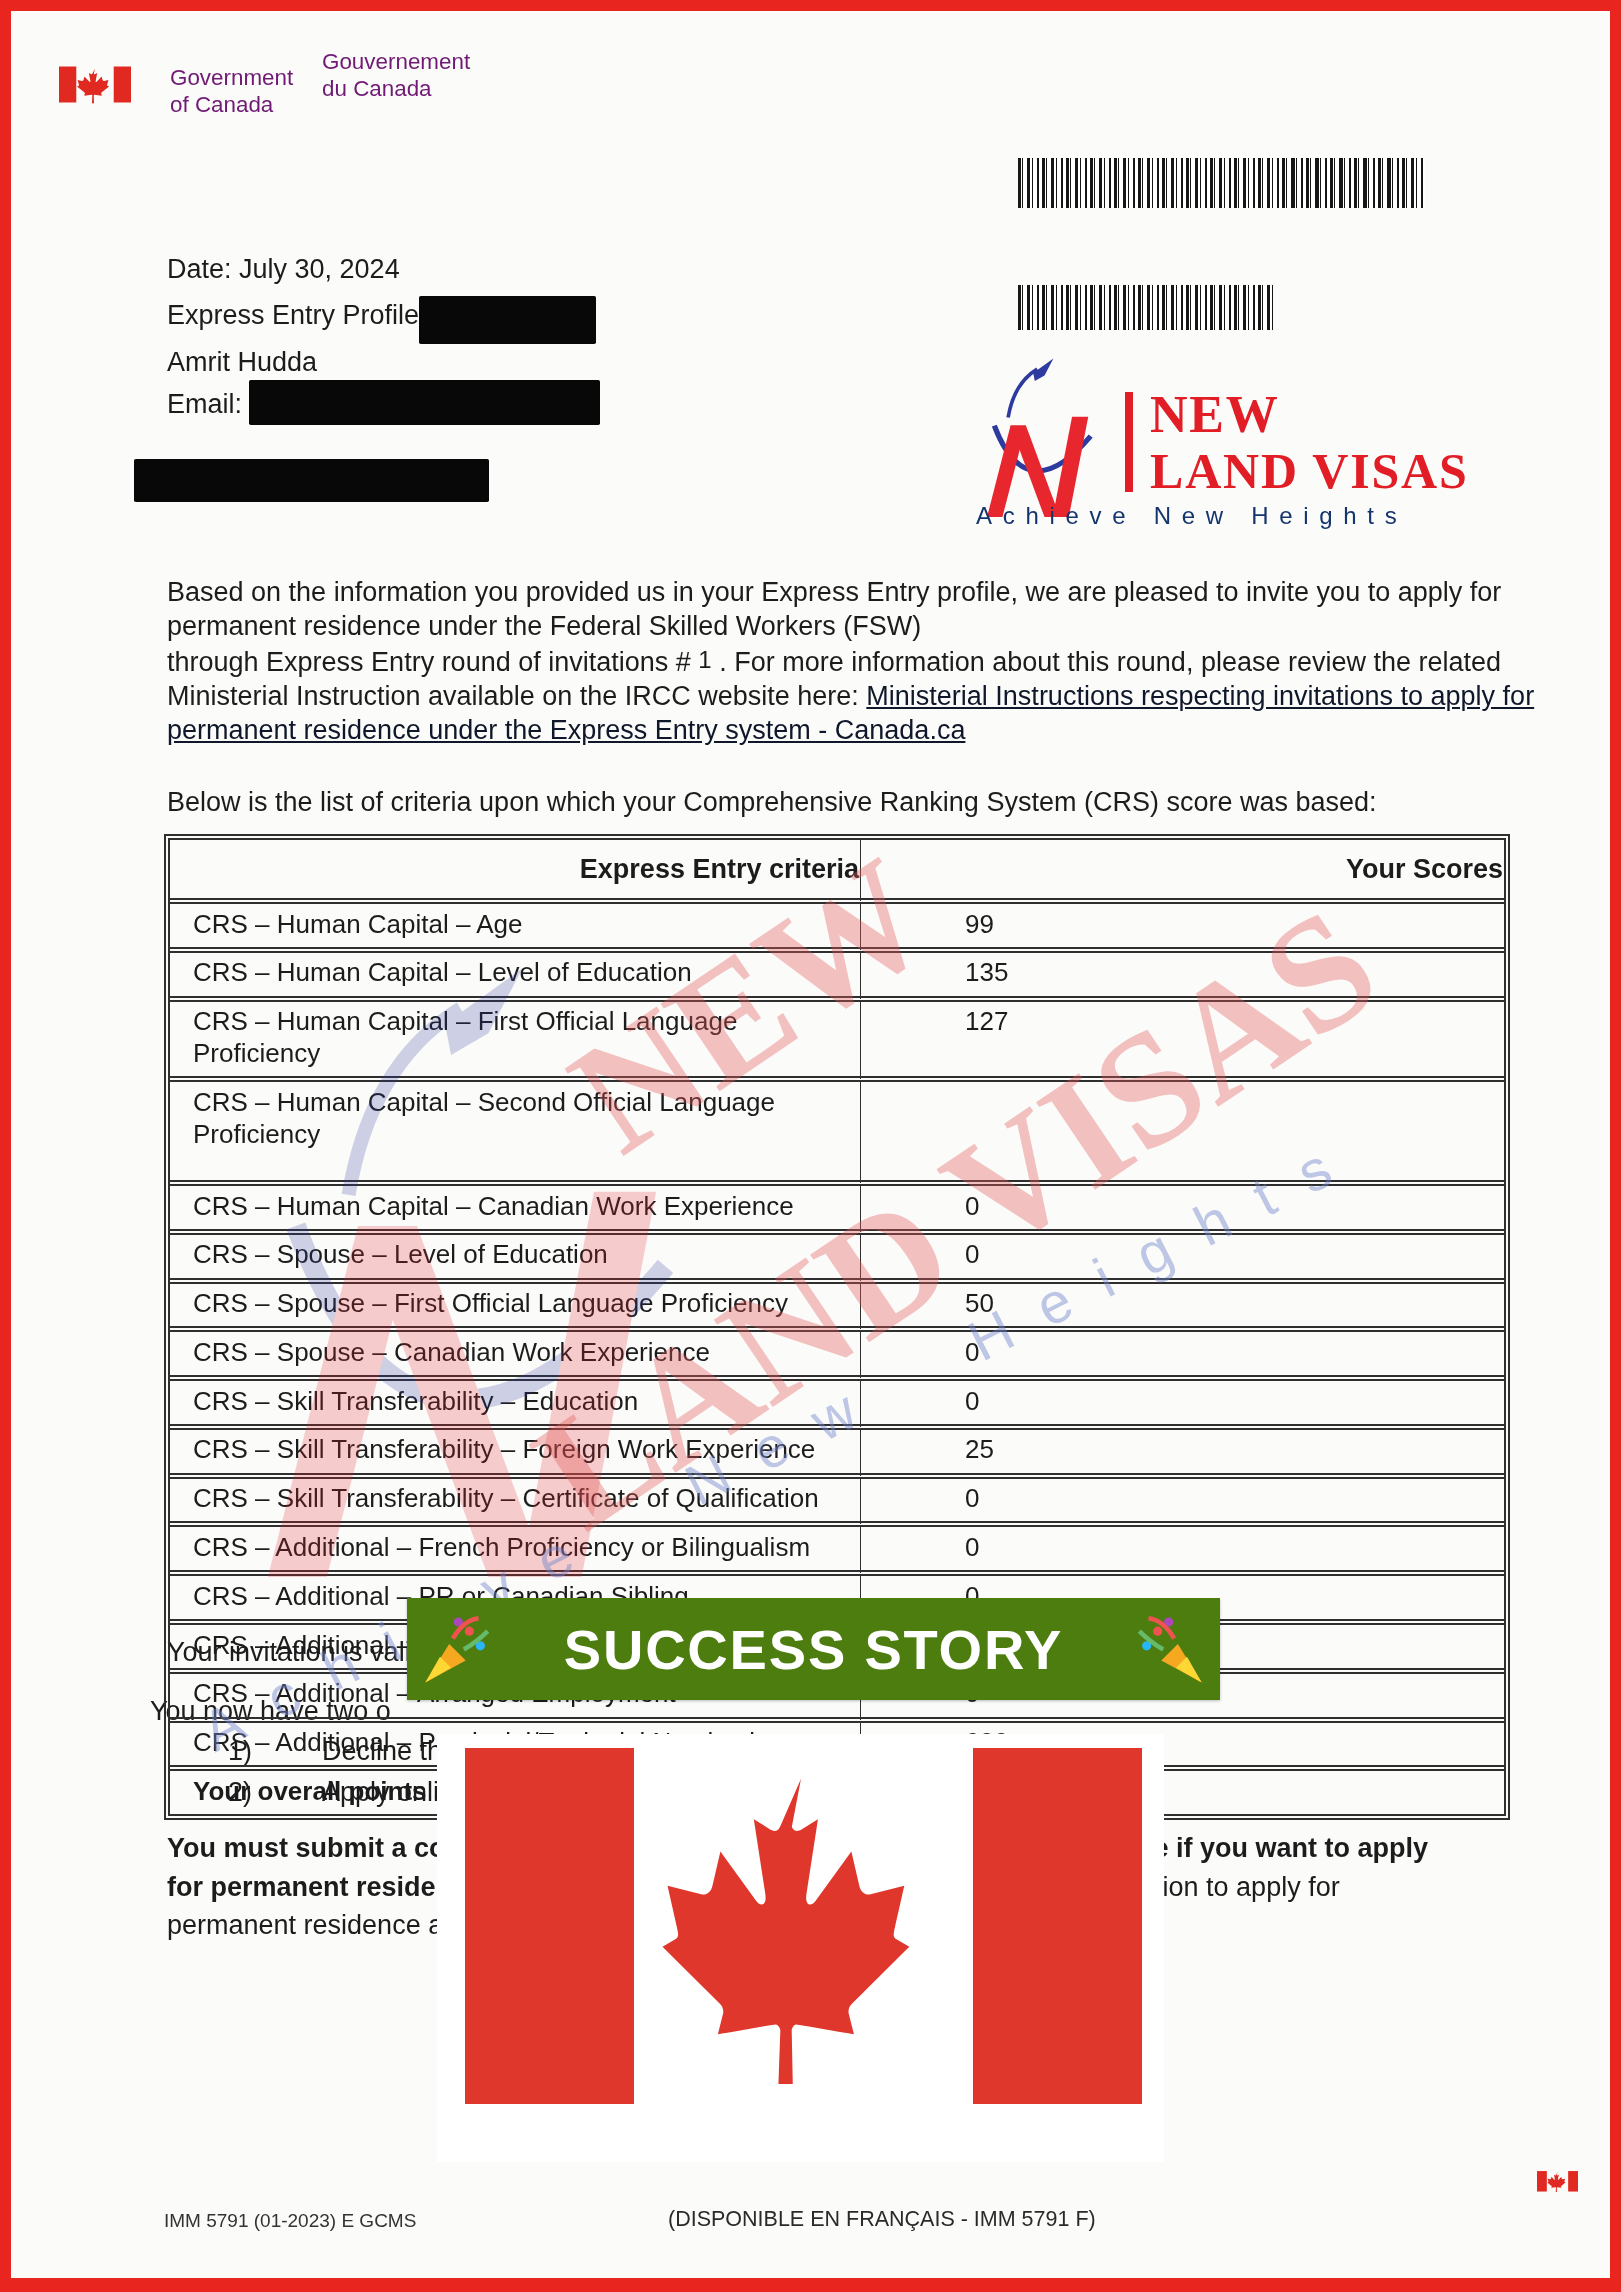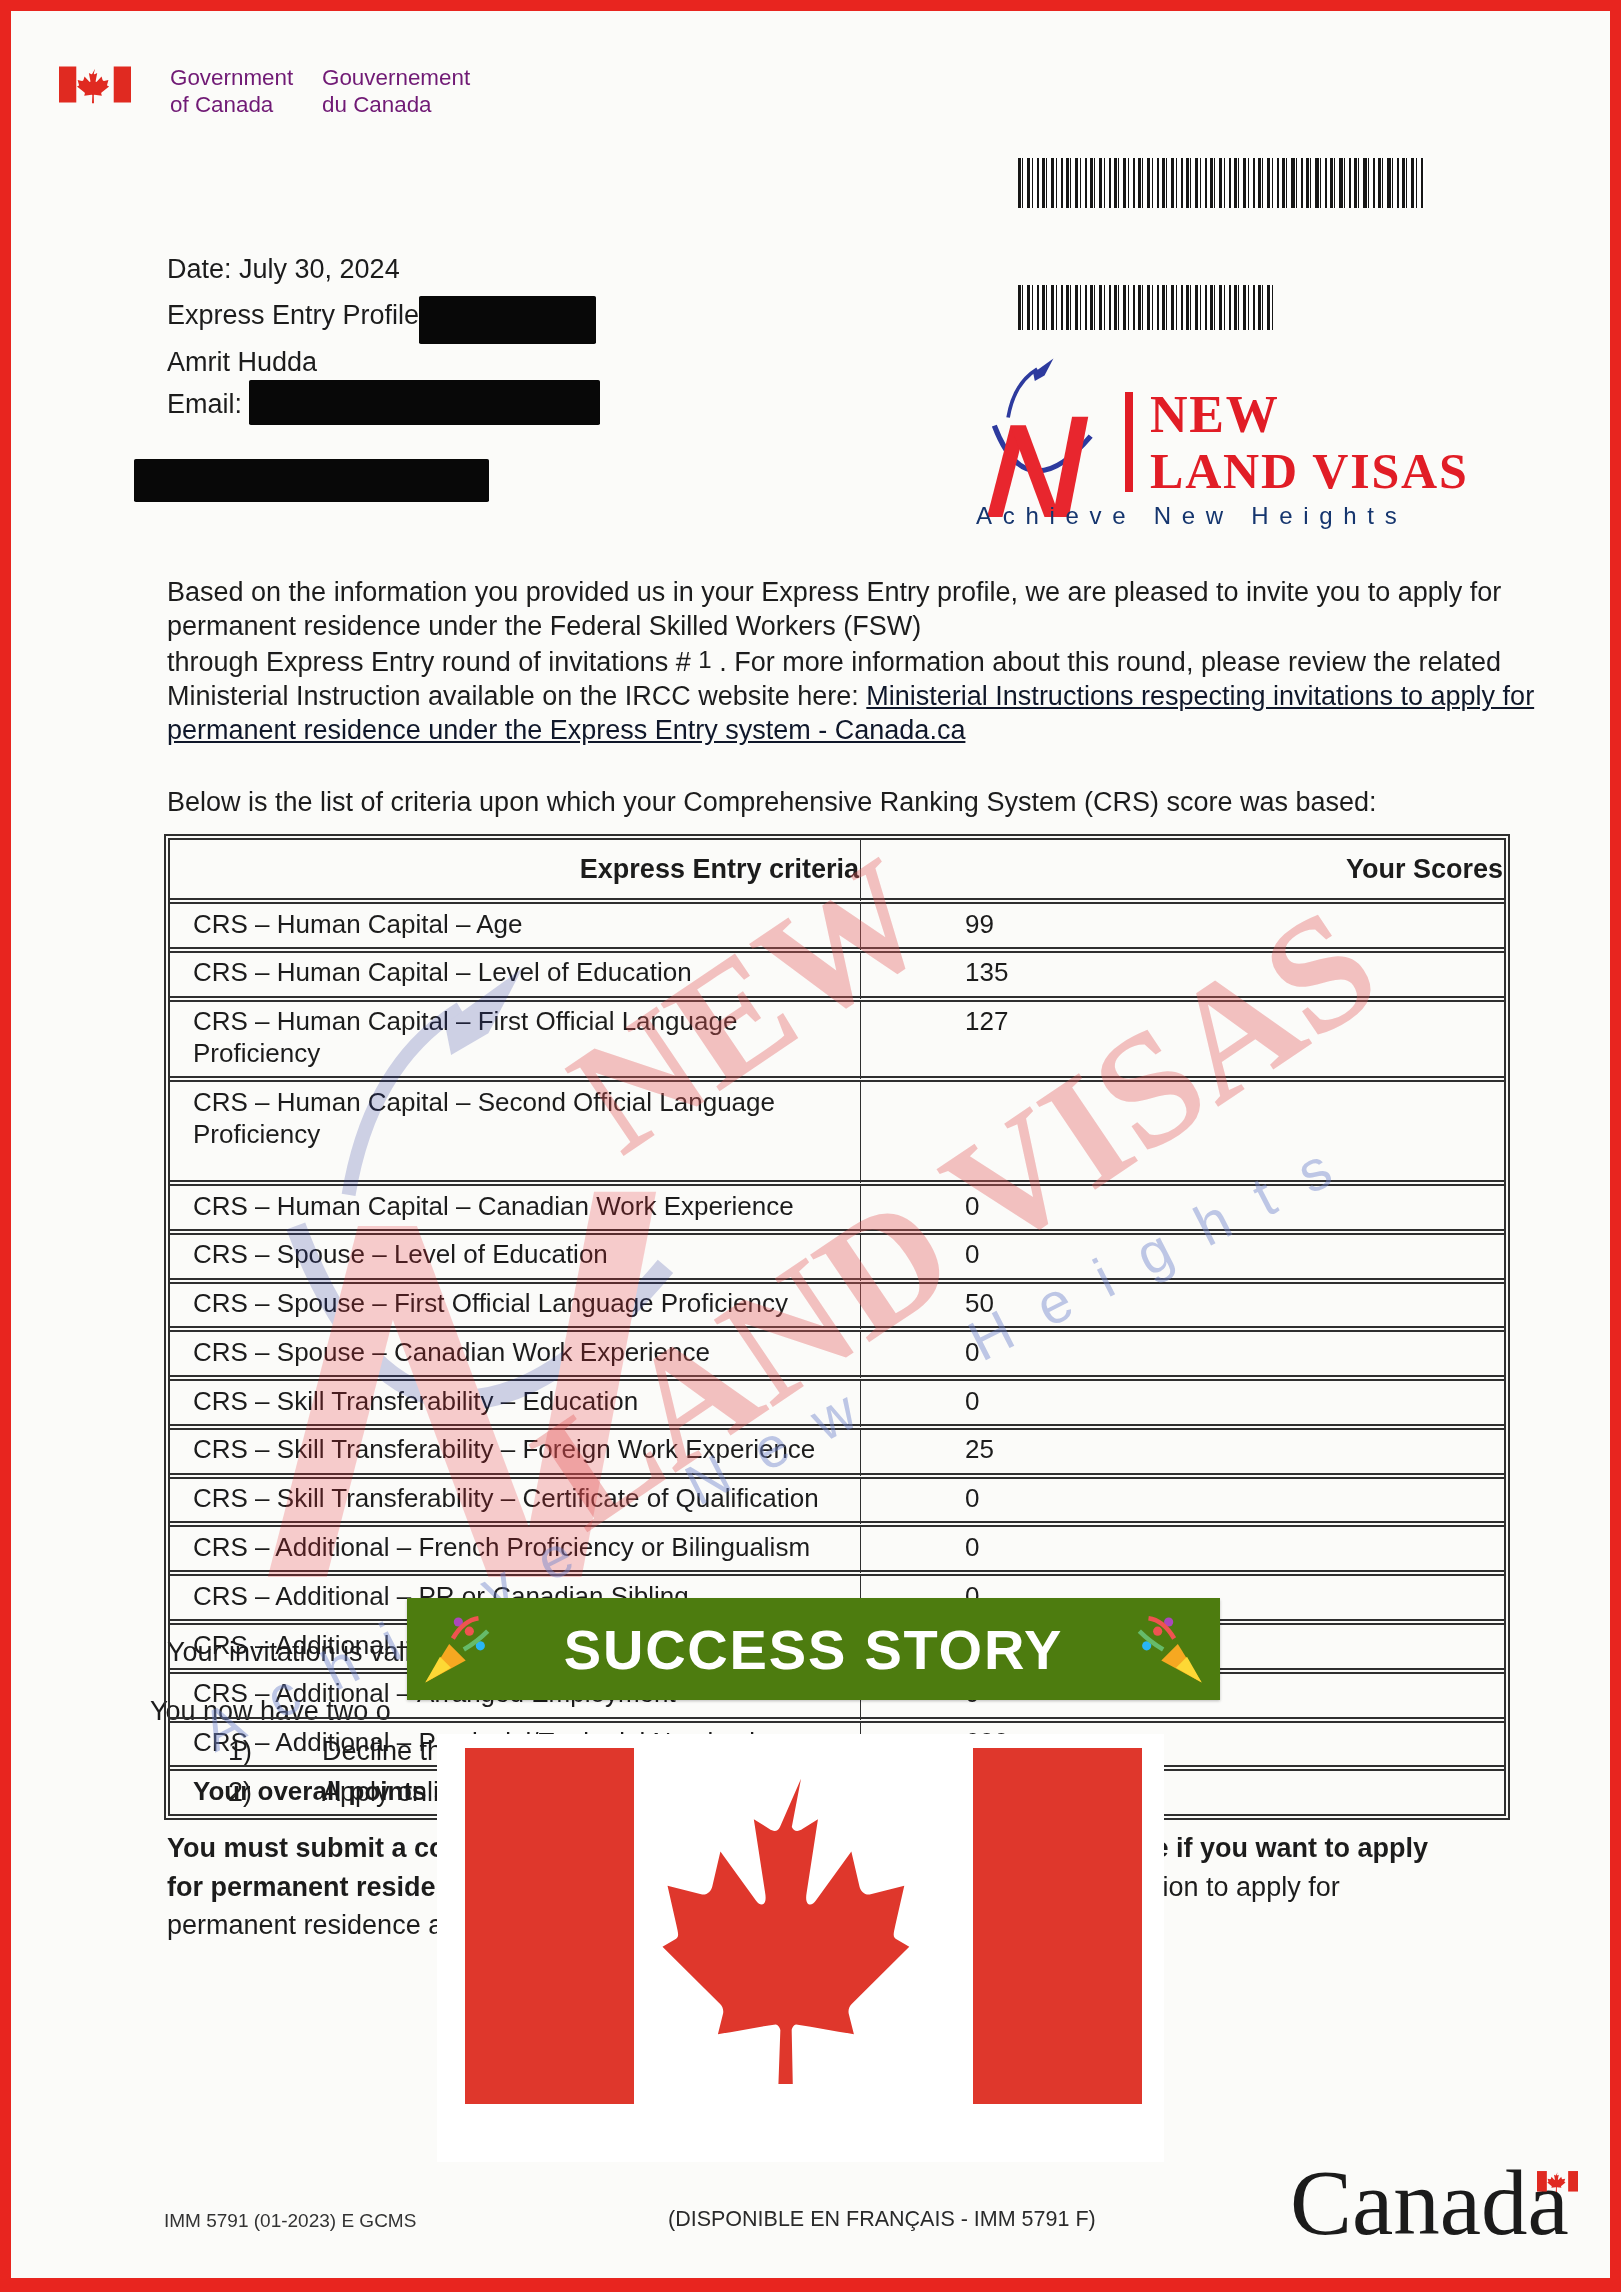--- a/index.html
+++ b/index.html
@@ -78,21 +78,21 @@
 
   <svg class="abs" style="left:59px;top:63px" width="72" height="43" viewBox="0 0 100 50">
     <rect x="0" y="0" width="24" height="50" fill="#e02a21"></rect>
     <rect x="76" y="0" width="24" height="50" fill="#e02a21"></rect>
     <use href="#leaf" transform="translate(50,3) scale(1.0)" fill="#e02a21"></use>
   </svg>
   <div class="abs" style="left:170px;top:64px">
     <div class="gov-line">Government</div>
     <div class="gov-line">of Canada</div>
   </div>
-  <div class="abs" style="left:322px;top:64px">
+  <div class="abs" style="left:322px;top:48px">
     <div class="gov-line">Gouvernement</div>
     <div class="gov-line">du Canada</div>
   </div>
 
   <div class="barcode" style="left:1018px;top:158px;width:407px;height:50px"></div>
   <div class="barcode" style="left:1018px;top:285px;width:255px;height:45px"></div>
 
   <div class="abs txt" style="left:167px;top:252px">Date: July 30, 2024</div>
   <div class="abs txt" style="left:167px;top:298px">Express Entry Profile:</div>
   <div class="redact" style="left:419px;top:296px;width:177px;height:48px"></div>
@@ -234,20 +234,19 @@
   <div id="flag">
     <div class="flagbar" style="left:28px"></div>
     <div class="flagbar" style="left:536px"></div>
     <svg class="abs" style="left:220px;top:38px" width="288" height="312" viewBox="-26 -1 52 46" preserveAspectRatio="none">
         <use href="#leaf" fill="#df372c"></use>
       </svg>
   </div>
 
   <div class="abs" style="left:164px;top:2210px;font-size:19px;color:#333">IMM 5791 (01-2023) E GCMS</div>
   <div class="abs" style="left:668px;top:2207px;font-size:21.5px;color:#2a2a2a">(DISPONIBLE EN FRANÇAIS - IMM 5791 F)</div>
-  <div class="abs wordmark" style="left:1290px;top:2149px">Canada</div>
   <svg class="abs" style="left:1537px;top:2171px" width="41" height="20.6" viewBox="0 0 100 50">
     <rect x="0" y="0" width="24" height="50" fill="#e02a21"></rect>
     <rect x="76" y="0" width="24" height="50" fill="#e02a21"></rect>
     <use href="#leaf" transform="translate(50,3) scale(1.0)" fill="#e02a21"></use>
   </svg>
 </div>
 
 
 </body></html>

